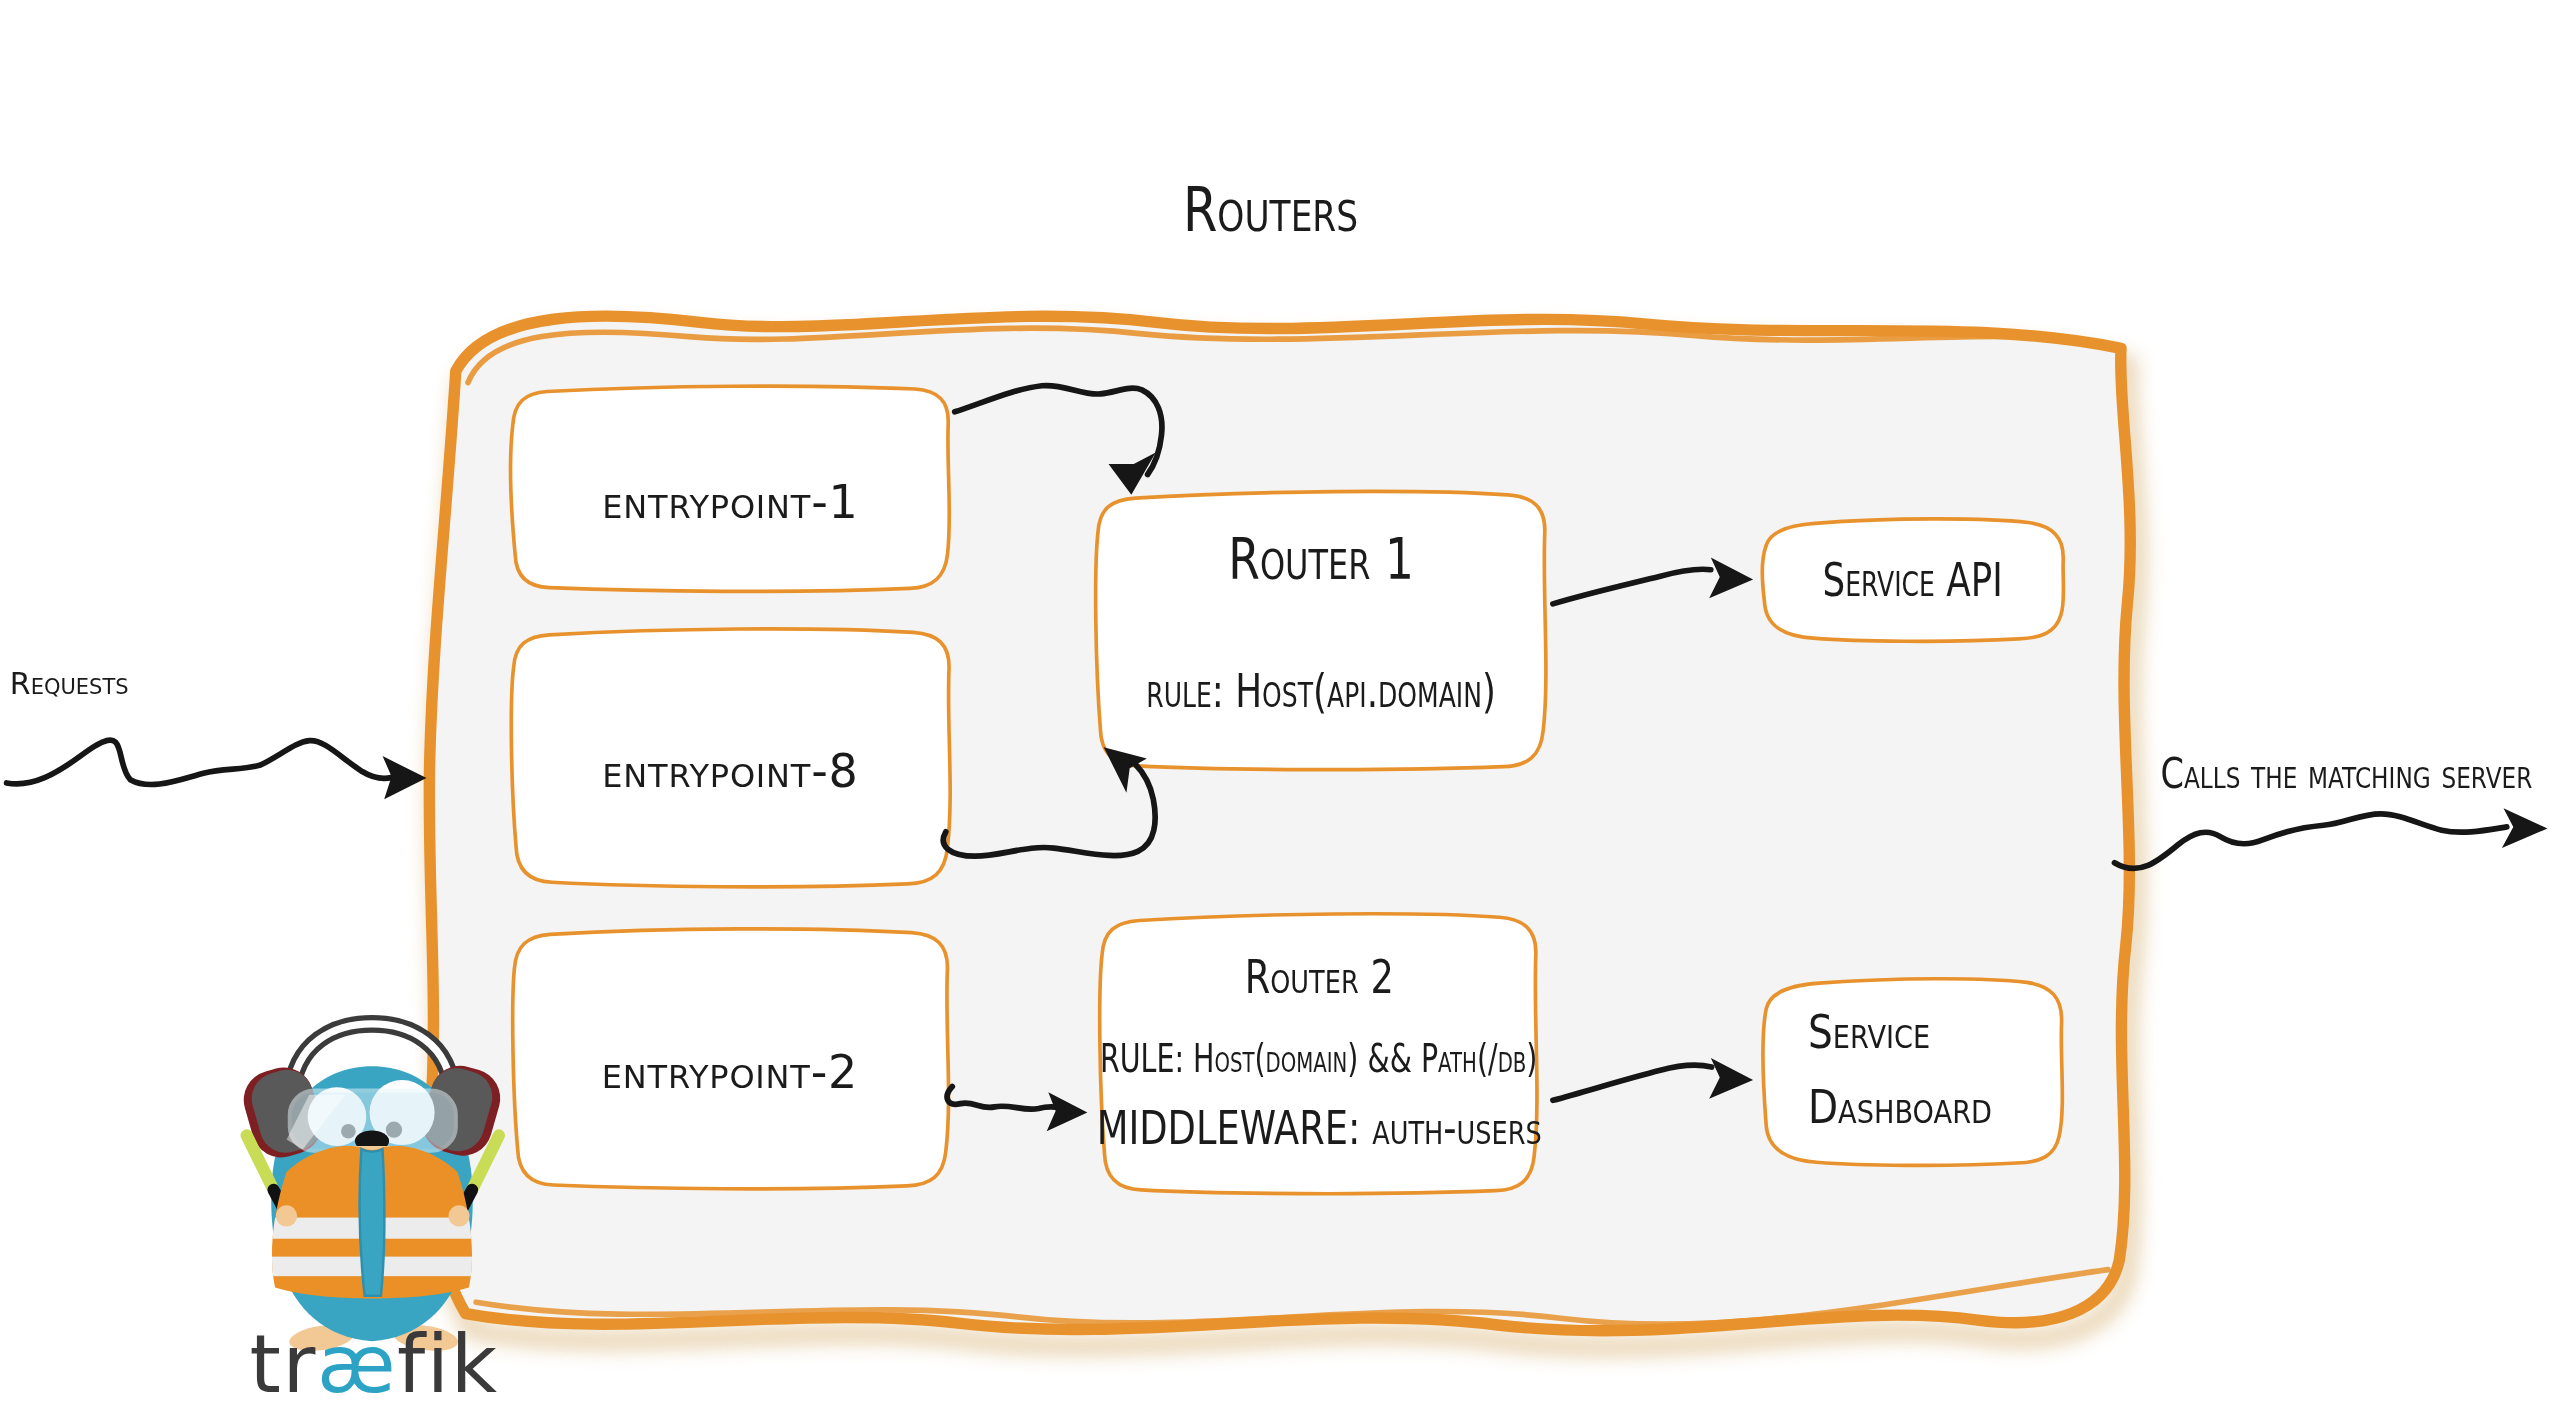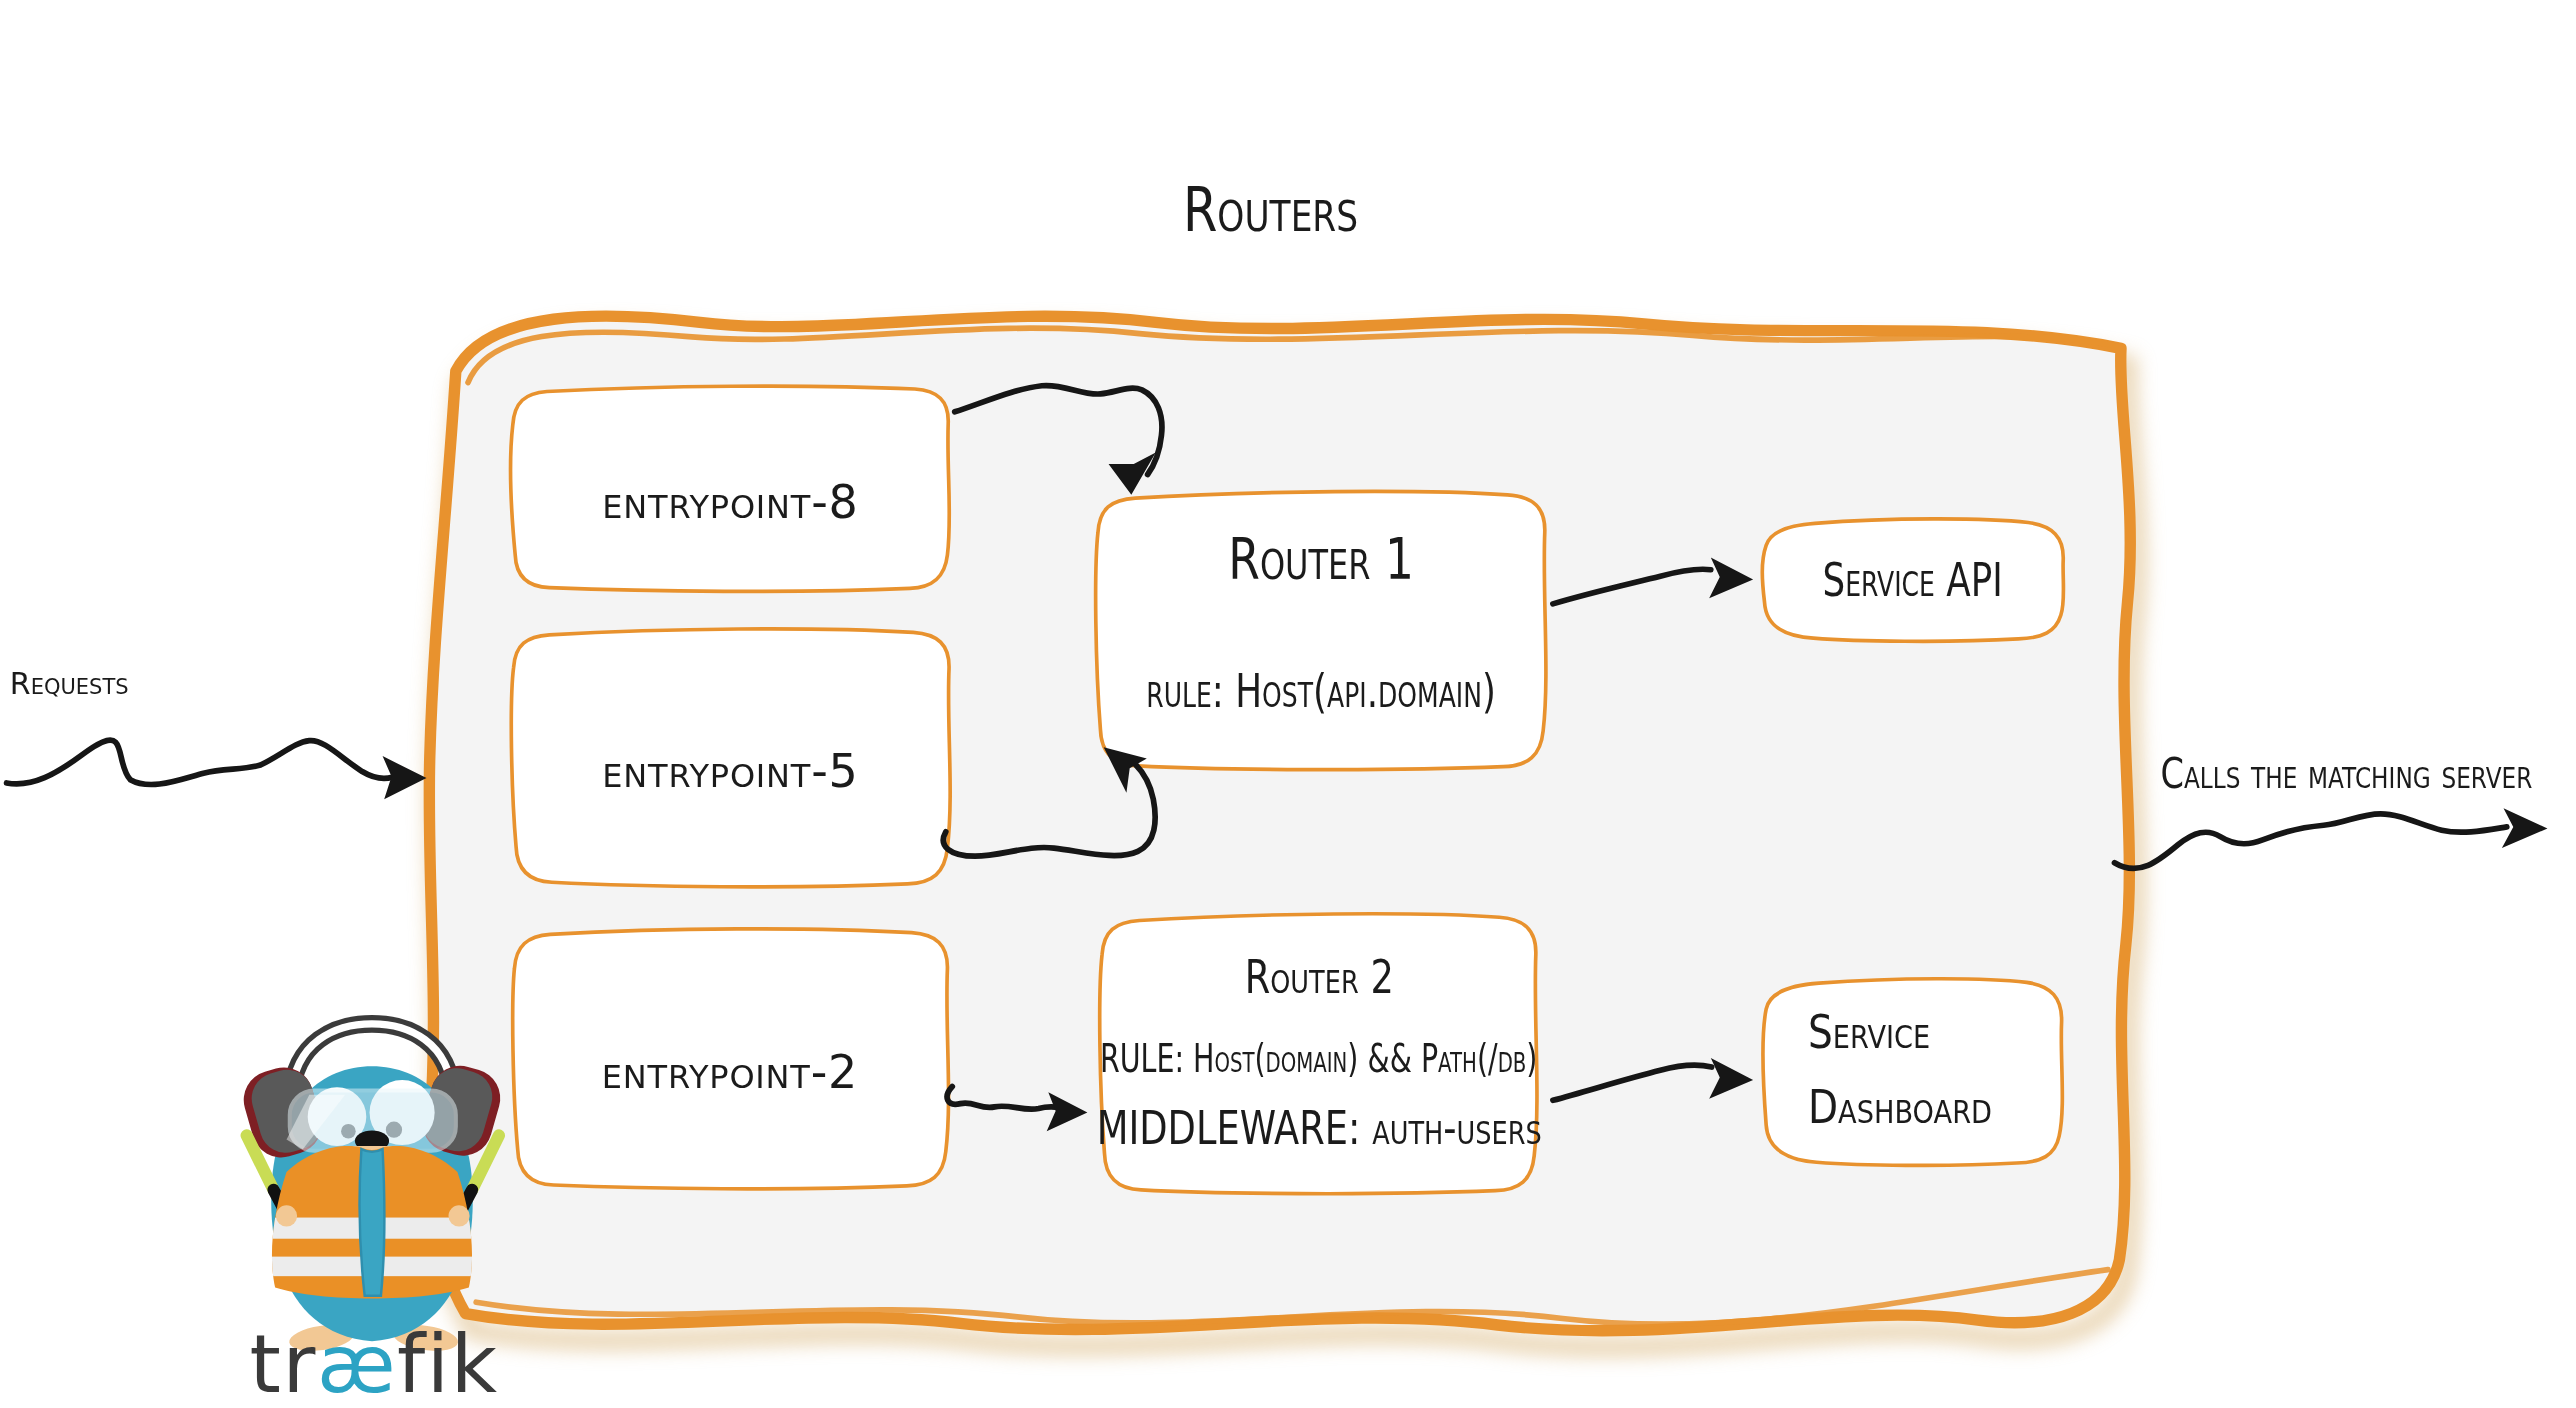--- a/index.html
+++ b/index.html
@@ -116,24 +116,24 @@
 
   <div class="lbl noscale" style="left:9.8px;top:669px;font-size:30px;">
     <span>Requests</span>
   </div>
 
   <div class="lbl cline sx80" style="left:2116px;top:753px;width:460px;height:42px;font-size:42px;">
     <span>Calls the matching server</span>
   </div>
 
   <div class="lbl cline noscale" style="left:510px;top:390px;width:441px;height:201px;font-size:46px;padding-top:23px;box-sizing:border-box;letter-spacing:0.8px;">
-    <span>entrypoint-8</span>
+    <span>entrypoint-1</span>
   </div>
   <div class="lbl cline noscale" style="left:510px;top:632px;width:441px;height:253px;font-size:46px;padding-top:24.4px;box-sizing:border-box;letter-spacing:0.8px;">
-    <span>entrypoint-5</span>
+    <span>entrypoint-8</span>
   </div>
   <div class="lbl cline noscale" style="left:510px;top:932px;width:440px;height:256px;font-size:46px;padding-top:24.4px;box-sizing:border-box;letter-spacing:0.8px;">
     <span>entrypoint-2</span>
   </div>
 
   <div class="lbl cline sx80" style="left:1095px;top:531px;width:453px;height:57px;font-size:57px;">
     <span>Router 1</span>
   </div>
   <div class="lbl cline sx76" style="left:1095px;top:667px;width:453px;height:47px;font-size:47px;">
     <span>rule: Host(api.domain)</span>

